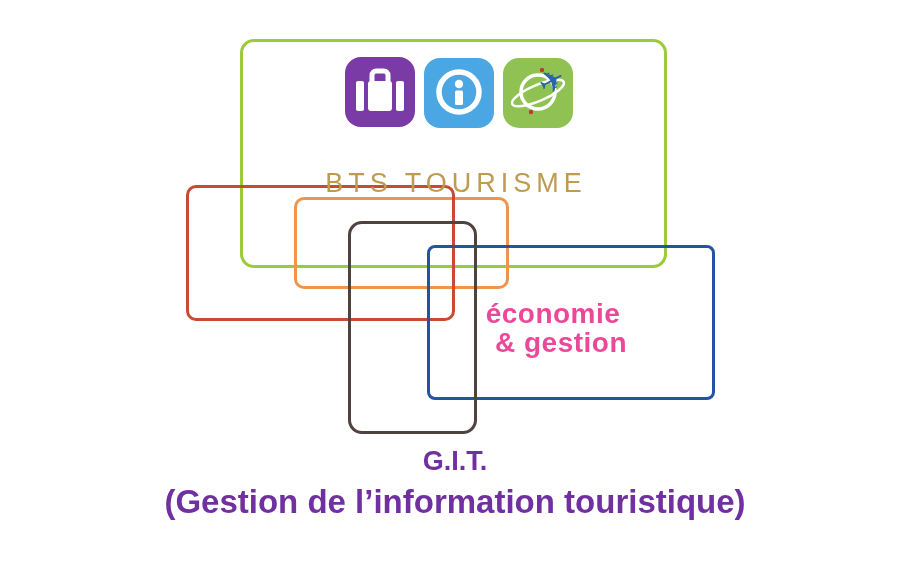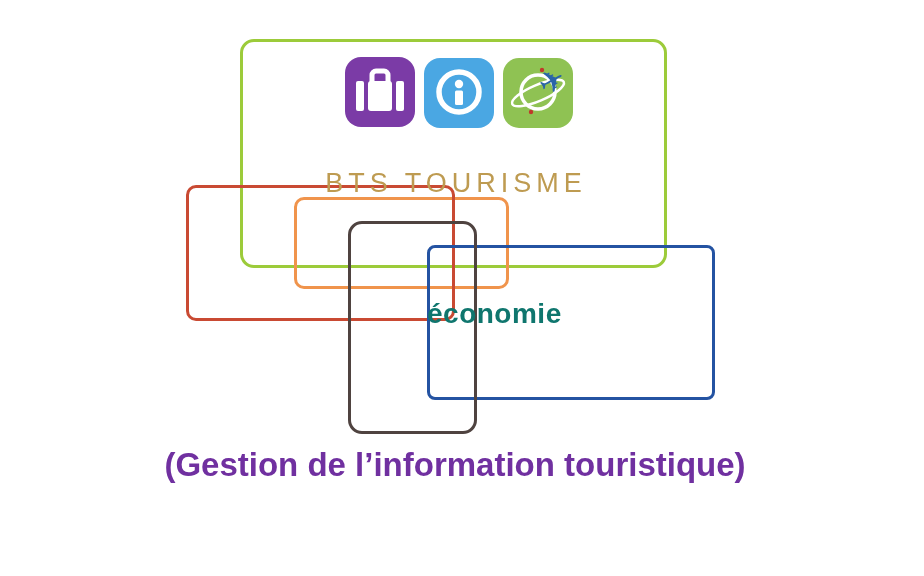--- a/index.html
+++ b/index.html
@@ -26,22 +26,22 @@
     color:#2a64a8;transform:rotate(-28deg);
     font-family:"DejaVu Sans",sans-serif;
   }
   .bts-title{
     position:absolute;left:456px;top:136px;transform:translateX(-50%);
     font-size:27px;font-weight:300;letter-spacing:5px;color:#be9b51;white-space:nowrap;margin-top:32px;
   }
 
   
   .econ{
-    position:absolute;left:427px;top:299px;width:252px;
-    color:#0f766e;font-weight:bold;font-size:28px;line-height:29px;letter-spacing:0.5px;
+    position:absolute;left:427px;top:299px;width:252px;text-align:center;
+    color:#ec4899;font-weight:bold;font-size:28px;line-height:29px;letter-spacing:0.5px;
   }
   .econ-line2{padding-left:16px;}
 
   
   .caption{
     position:absolute;left:455px;top:446px;transform:translateX(-50%);
     text-align:center;color:#7030a0;font-weight:bold;white-space:nowrap;
   }
   .caption-title{font-size:27px;margin-bottom:6px;}
   .caption-sub{font-size:33px;text-align:center;}
@@ -83,19 +83,21 @@
       <circle cx="39" cy="12" r="2.2" fill="#c0392b"></circle>
       <circle cx="28" cy="54" r="2.2" fill="#c0392b"></circle>
     </svg>
     <span class="plane">✈</span>
   </div>
 
   <div class="bts-title">BTS TOURISME</div>
 
   <div class="econ">
     <div>économie</div>
+    <div class="econ-line2">&amp; gestion</div>
   </div>
 
   <div class="caption">
+    <div class="caption-title">G.I.T.</div>
     <div class="caption-sub">(Gestion de l’information touristique)</div>
   </div>
 
 </div>
 
 </body></html>

